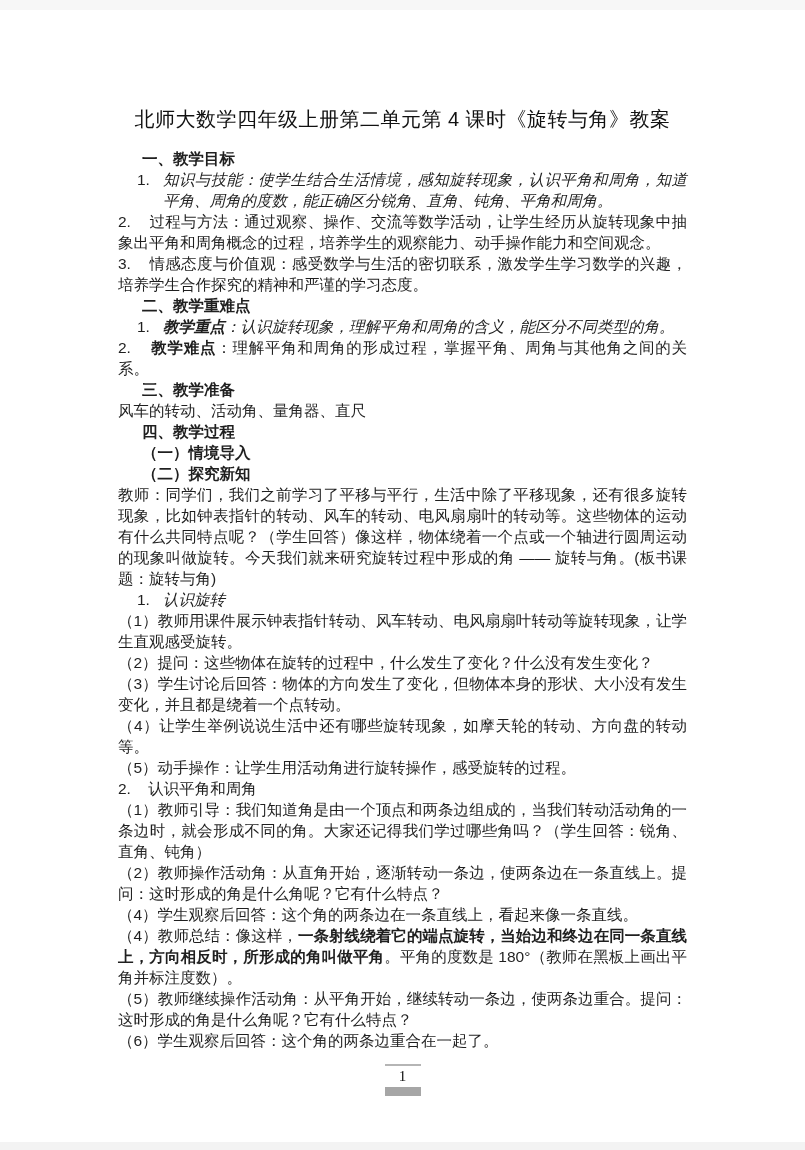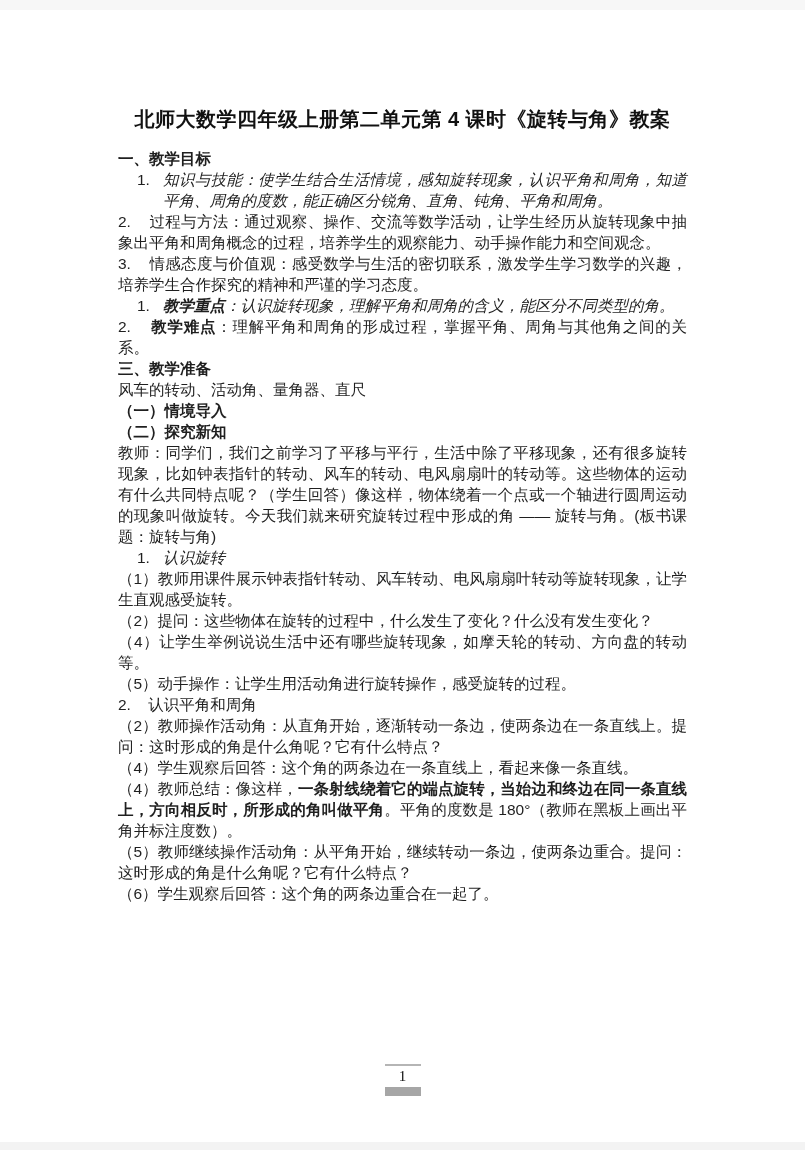--- a/index.html
+++ b/index.html
@@ -36,33 +36,34 @@
   }
   .doc-content {
     padding: 95px 118px 0 118px;
     color: #1f1f1f;
     font-size: 15.5px;
     line-height: 21px;
     text-align: justify;
   }
   .doc-title {
     font-size: 20px;
-    font-weight: bold;
+    font-weight: normal;
     text-align: center;
     line-height: 28px;
     letter-spacing: 0.5px;
     margin: 0 0 15px 0;
     color: #111111;
   }
   .para {
     margin: 0;
     padding: 0;
   }
   .para.heading {
     font-weight: bold;
+    margin-left: 24px;
   }
   .para.numbered {
     display: flex;
     margin-left: 19px;
   }
   .numbered .marker {
     flex: 0 0 26px;
   }
   .numbered .ntext {
     flex: 1;
@@ -108,39 +109,43 @@
   <div class="doc-content">
     <h1 class="doc-title">北师大数学四年级上册第二单元第 4 课时《旋转与角》教案</h1>
     <div>
         <p class="para heading"><span class="run bold">一、教学目标</span></p>
         <div class="para numbered">
           <span class="marker">1.</span>
           <span class="ntext"><span class="run">知识与技能：使学生结合生活情境，感知旋转现象，认识平角和周角，知道平角、周角的度数，能正确区分锐角、直角、钝角、平角和周角。</span></span>
         </div>
         <p class="para body"><span class="run">2.&nbsp;&nbsp;&nbsp;&nbsp;过程与方法：通过观察、操作、交流等数学活动，让学生经历从旋转现象中抽象出平角和周角概念的过程，培养学生的观察能力、动手操作能力和空间观念。</span></p>
         <p class="para body"><span class="run">3.&nbsp;&nbsp;&nbsp;&nbsp;情感态度与价值观：感受数学与生活的密切联系，激发学生学习数学的兴趣，培养学生合作探究的精神和严谨的学习态度。</span></p>
+        <p class="para heading"><span class="run bold">二、教学重难点</span></p>
         <div class="para numbered">
           <span class="marker">1.</span>
           <span class="ntext"><span class="run bold">教学重点</span><span class="run">：认识旋转现象，理解平角和周角的含义，能区分不同类型的角。</span></span>
         </div>
         <p class="para body"><span class="run">2.&nbsp;&nbsp;&nbsp;&nbsp;</span><span class="run bold">教学难点</span><span class="run">：理解平角和周角的形成过程，掌握平角、周角与其他角之间的关系。</span></p>
         <p class="para heading"><span class="run bold">三、教学准备</span></p>
         <p class="para body"><span class="run">风车的转动、活动角、量角器、直尺</span></p>
+        <p class="para heading"><span class="run bold">四、教学过程</span></p>
         <p class="para heading"><span class="run bold">（一）情境导入</span></p>
         <p class="para heading"><span class="run bold">（二）探究新知</span></p>
         <p class="para body"><span class="run">教师：同学们，我们之前学习了平移与平行，生活中除了平移现象，还有很多旋转现象，比如钟表指针的转动、风车的转动、电风扇扇叶的转动等。这些物体的运动有什么共同特点呢？（学生回答）像这样，物体绕着一个点或一个轴进行圆周运动的现象叫做旋转。今天我们就来研究旋转过程中形成的角 —— 旋转与角。(板书课题：旋转与角)</span></p>
         <div class="para numbered">
           <span class="marker">1.</span>
           <span class="ntext"><span class="run">认识旋转</span></span>
         </div>
         <p class="para body"><span class="run">（1）教师用课件展示钟表指针转动、风车转动、电风扇扇叶转动等旋转现象，让学生直观感受旋转。</span></p>
         <p class="para body"><span class="run">（2）提问：这些物体在旋转的过程中，什么发生了变化？什么没有发生变化？</span></p>
+        <p class="para body"><span class="run">（3）学生讨论后回答：物体的方向发生了变化，但物体本身的形状、大小没有发生变化，并且都是绕着一个点转动。</span></p>
         <p class="para body"><span class="run">（4）让学生举例说说生活中还有哪些旋转现象，如摩天轮的转动、方向盘的转动等。</span></p>
         <p class="para body"><span class="run">（5）动手操作：让学生用活动角进行旋转操作，感受旋转的过程。</span></p>
         <p class="para body"><span class="run">2.&nbsp;&nbsp;&nbsp;&nbsp;认识平角和周角</span></p>
+        <p class="para body"><span class="run">（1）教师引导：我们知道角是由一个顶点和两条边组成的，当我们转动活动角的一条边时，就会形成不同的角。大家还记得我们学过哪些角吗？（学生回答：锐角、直角、钝角）</span></p>
         <p class="para body"><span class="run">（2）教师操作活动角：从直角开始，逐渐转动一条边，使两条边在一条直线上。提问：这时形成的角是什么角呢？它有什么特点？</span></p>
         <p class="para body"><span class="run">（4）学生观察后回答：这个角的两条边在一条直线上，看起来像一条直线。</span></p>
         <p class="para body"><span class="run">（4）教师总结：像这样，</span><span class="run bold">一条射线绕着它的端点旋转，当始边和终边在同一条直线上，方向相反时，所形成的角叫做平角</span><span class="run">。平角的度数是 180°（教师在黑板上画出平角并标注度数）。</span></p>
         <p class="para body"><span class="run">（5）教师继续操作活动角：从平角开始，继续转动一条边，使两条边重合。提问：这时形成的角是什么角呢？它有什么特点？</span></p>
         <p class="para body"><span class="run">（6）学生观察后回答：这个角的两条边重合在一起了。</span></p>
       </div>
   </div>
 
   <div class="page-footer">
     <div class="footer-rule"></div>

